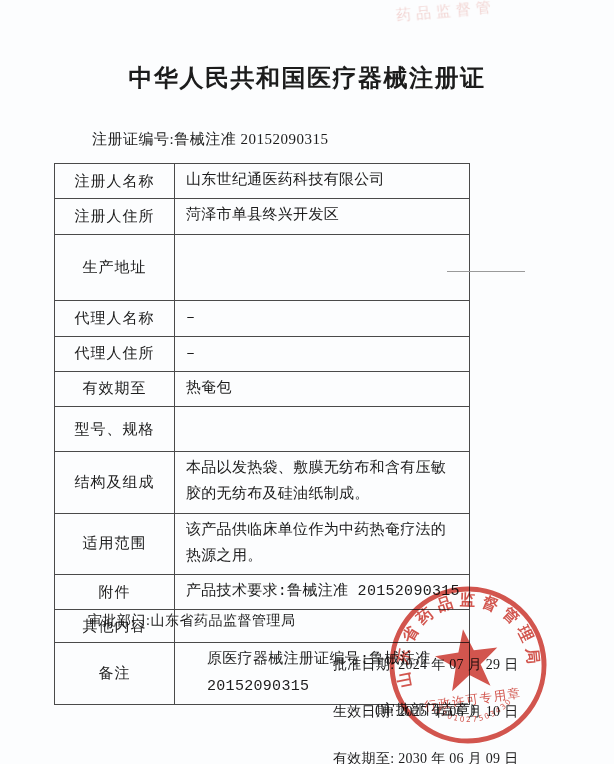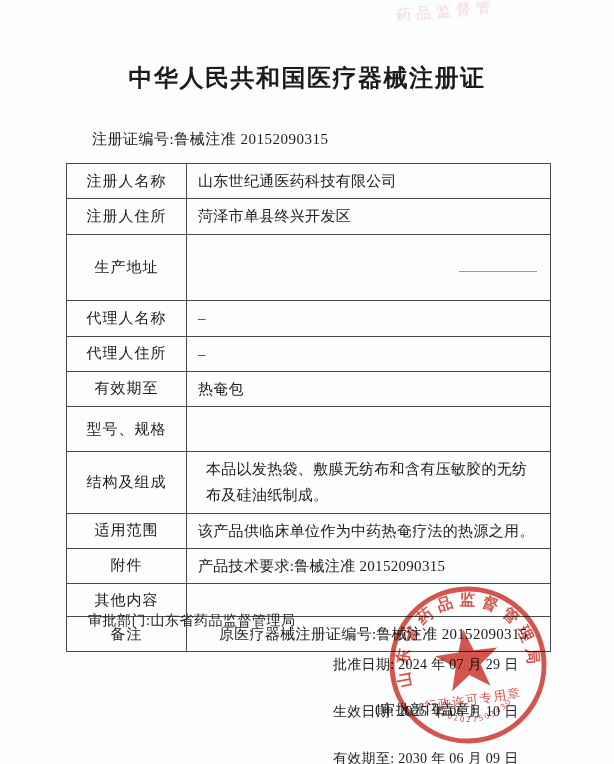--- a/index.html
+++ b/index.html
@@ -15,24 +15,25 @@
   .doc-title {
     position:absolute; top:62px; left:0; right:0;
     text-align:center;
     font-size:24px; font-weight:bold; letter-spacing:1.5px;
   }
   .cert-no-line {
     position:absolute; top:130px; left:92px;
     font-size:15px; letter-spacing:.5px;
   }
   .cert-table {
-    position:absolute; top:163px; left:66px; width:485px;
+    position:absolute; top:163px; left:54px; width:416px;
     border:1px solid #4a4a4a;
     border-bottom:none;
     box-sizing:border-box;
+    font-family:Liberation Mono, monospace;
   }
   .trow {
     display:flex;
     border-bottom:1px solid #4a4a4a;
     box-sizing:border-box;
   }
   .tlabel {
     width:120px; flex:0 0 120px;
     border-right:1px solid #4a4a4a;
     display:flex; align-items:center; justify-content:center;
@@ -47,21 +48,21 @@
     font-size:15px; line-height:1.75;
     padding:4px 8px 4px 11px;
     box-sizing:border-box;
     position:relative;
     letter-spacing:.3px;
   }
   .h33 { min-height:33px; }
   .h34 { min-height:34px; }
   .h36 { min-height:36px; }
   .h45 { min-height:45px; }
-  .h49 { min-height:49px;gap:8px; }
+  .h49 { min-height:49px; }
   .h66 { min-height:66px; }
   .tvalue.small { font-size:13.5px; line-height:1.8; letter-spacing:.2px; }
   .tvalue.indent { padding-left:32px; }
   .addr-underline {
     position:absolute; left:272px; top:36px; width:78px; height:0;
     border-top:1.5px solid #9a9a9a;
   }
   .footer-left {
     position:absolute; top:612px; left:88px;
     font-size:14px; letter-spacing:.5px;

